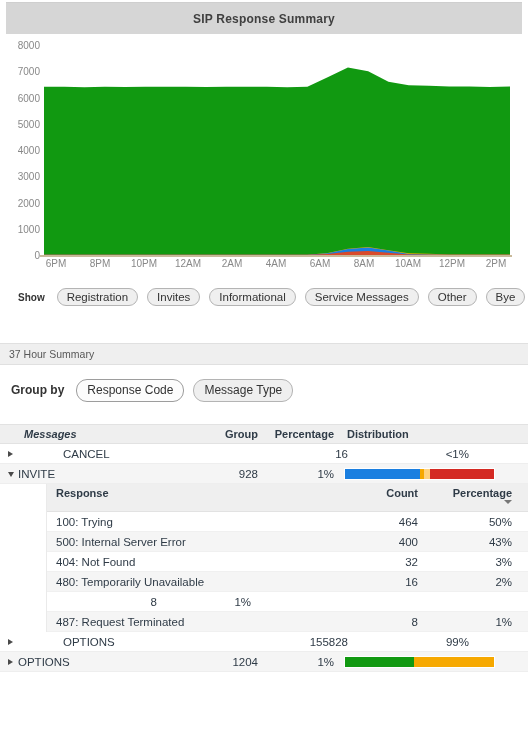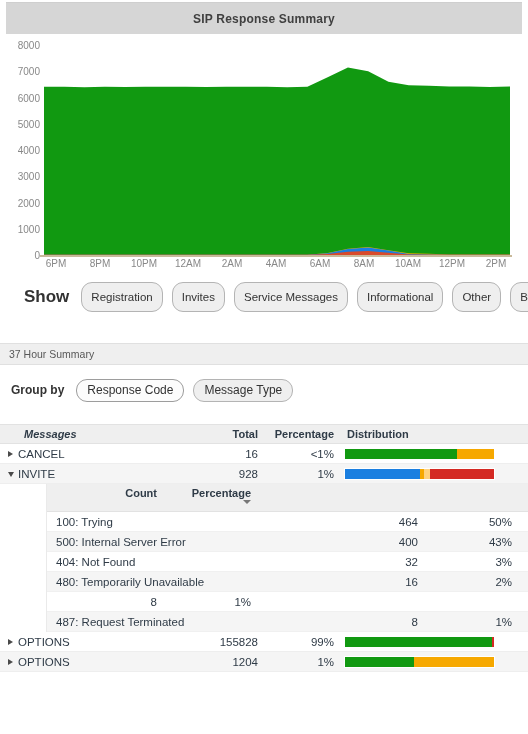--- a/index.html
+++ b/index.html
@@ -87,31 +87,31 @@
   }
 
   
   .show-row {
     position: absolute;
     left: 0; top: 284px;
     width: 528px; height: 26px;
     display: flex; align-items: center;
   }
   .show-label {
-    margin-left: 24px;
+    margin-left: 18px;
     margin-right: 12px;
-    font-size: 17px;
+    font-size: 10px;
     font-weight: bold;
     color: #333333;
   }
   .pill {
     display: inline-flex;
     align-items: center;
     justify-content: center;
-    height: 30px;
+    height: 18px;
     padding: 0 9px;
     margin-right: 9px;
     border: 1px solid #b4b4b4;
     border-radius: 11px;
     background: #efefef;
     font-size: 11.5px;
     color: #333333;
     white-space: nowrap;
     cursor: pointer;
   }
@@ -171,21 +171,21 @@
     font-weight: bold;
     color: #2f3b47;
   }
   .row {
     display: flex;
     align-items: center;
     height: 20px;
     border-bottom: 1px solid #eeeeee;
   }
   .row.alt { background: #f5f5f5; }
-  .row.white { background: #ffffff; }
+  .row.white { background: #ffffff; gap: 45px; }
 
   .c-arrow { width: 18px; padding-left: 8px; flex: 0 0 18px; }
   .c-name  { flex: 0 0 150px; font-size: 11.5px; color: #2f3b47; }
   .c-total { flex: 0 0 90px; text-align: right; font-size: 11.5px; color: #2f3b47; }
   .c-pct   { flex: 0 0 86px; text-align: right; padding-right: 10px; font-size: 11.5px; color: #2f3b47; }
   .c-dist  { flex: 1 1 auto; padding-right: 33px; }
 
   .thead .c-name  { padding-left: 6px; font-style: italic; }
   .thead .c-dist  { padding-left: 3px; }
 
@@ -299,22 +299,22 @@
         <div class="x-label" style="left: 452px;">12PM</div>
         <div class="x-label" style="left: 496px;">2PM</div>
       </div>
   </div>
 
   <div class="show-row">
     <div class="show-label">Show</div>
     <div id="show-buttons" style="display:flex;align-items:center;">
         <div class="pill">Registration</div>
         <div class="pill">Invites</div>
+        <div class="pill">Informational</div>
         <div class="pill">Service Messages</div>
-        <div class="pill">Informational</div>
         <div class="pill">Other</div>
         <div class="pill">Bye</div>
       </div>
   </div>
 
   <div class="section-bar">
     <div class="section-title">37 Hour Summary</div>
   </div>
 
   <div class="groupby-row">
@@ -322,21 +322,21 @@
     <div id="groupby-buttons" style="display:flex;align-items:center;">
         <div class="pill selected">Response Code</div>
         <div class="pill">Message Type</div>
       </div>
   </div>
 
   <div class="table">
     <div class="thead">
       <div class="c-arrow"></div>
       <div class="c-name th">Messages</div>
-      <div class="c-total th">Total</div>
+      <div class="c-total th">Group</div>
       <div class="c-pct th">Percentage</div>
       <div class="c-dist th">Distribution</div>
     </div>
     <div id="table-body">
         <div class="row white">
           <div class="c-arrow"><span class="tri right"></span></div>
           <div class="c-name">CANCEL</div>
           <div class="c-total">16</div>
           <div class="c-pct">&lt;1%</div>
           <div class="c-dist">
@@ -355,20 +355,21 @@
             <div class="bar">
               <span style="width: 50%; background: rgb(27, 127, 224);"></span>
               <span style="width: 3%; background: rgb(246, 168, 0);"></span>
               <span style="width: 4%; background: rgb(255, 210, 127);"></span>
               <span style="width: 43%; background: rgb(212, 42, 35);"></span>
             </div>
           </div>
         </div>
         <div class="subtable">
           <div class="sub-head">
+            <div class="sc-resp sth">Response</div>
             <div class="sc-count sth">Count</div>
             <div class="sc-pct sth">
               <span>Percentage</span>
               <span class="sort-caret"></span>
             </div>
           </div>
           <div class="sub-row white">
             <div class="sc-resp">100: Trying</div>
             <div class="sc-count">464</div>
             <div class="sc-pct">50%</div>

